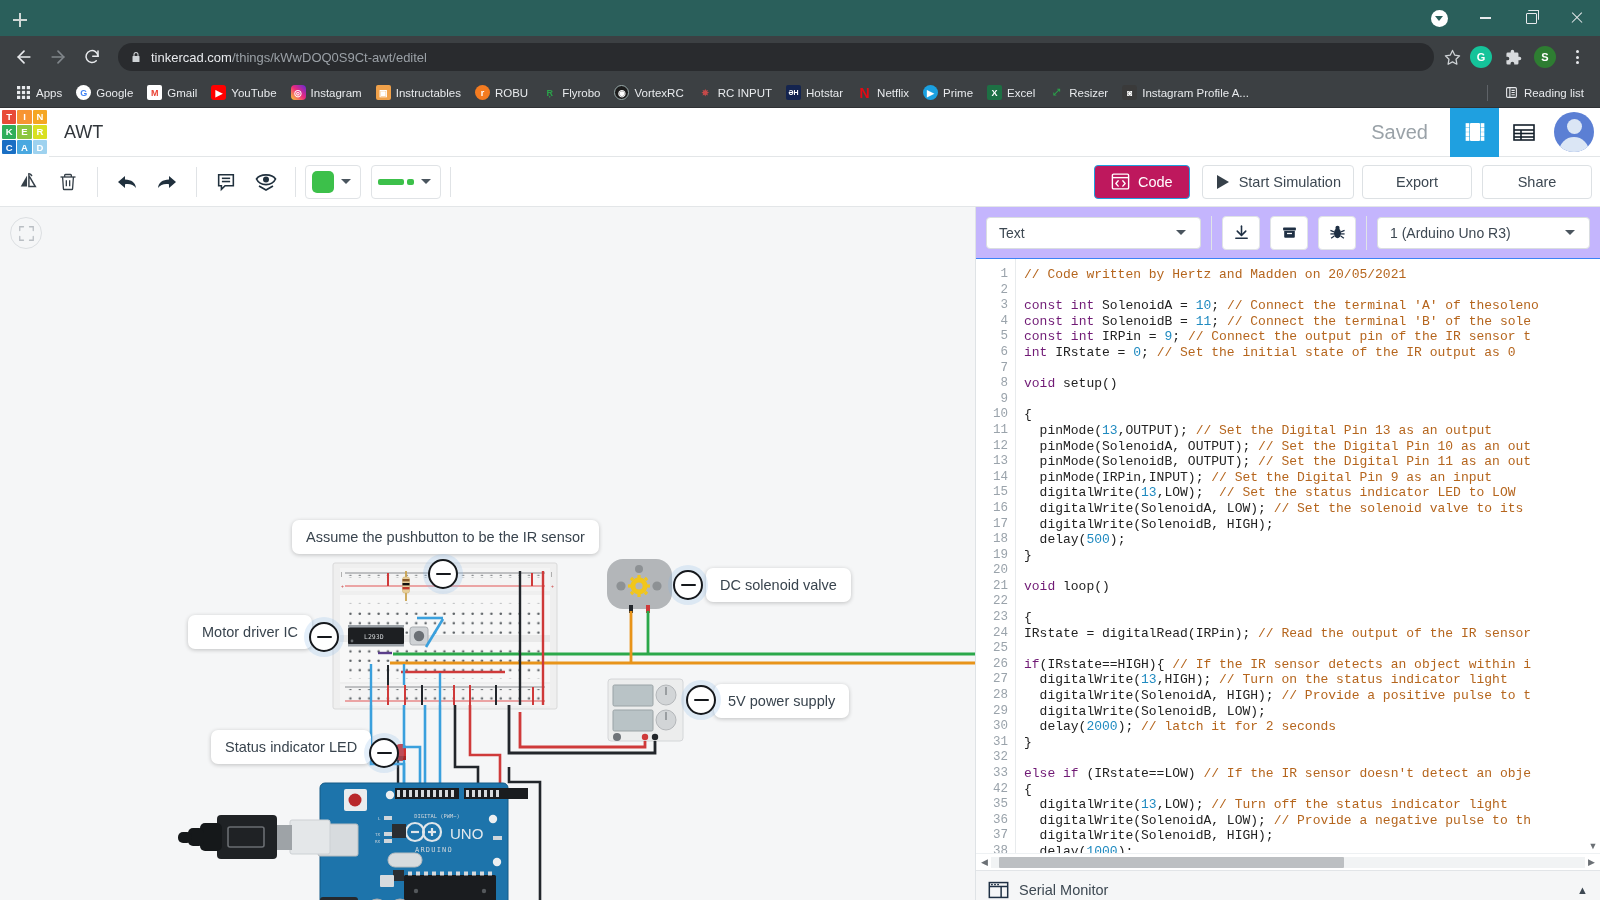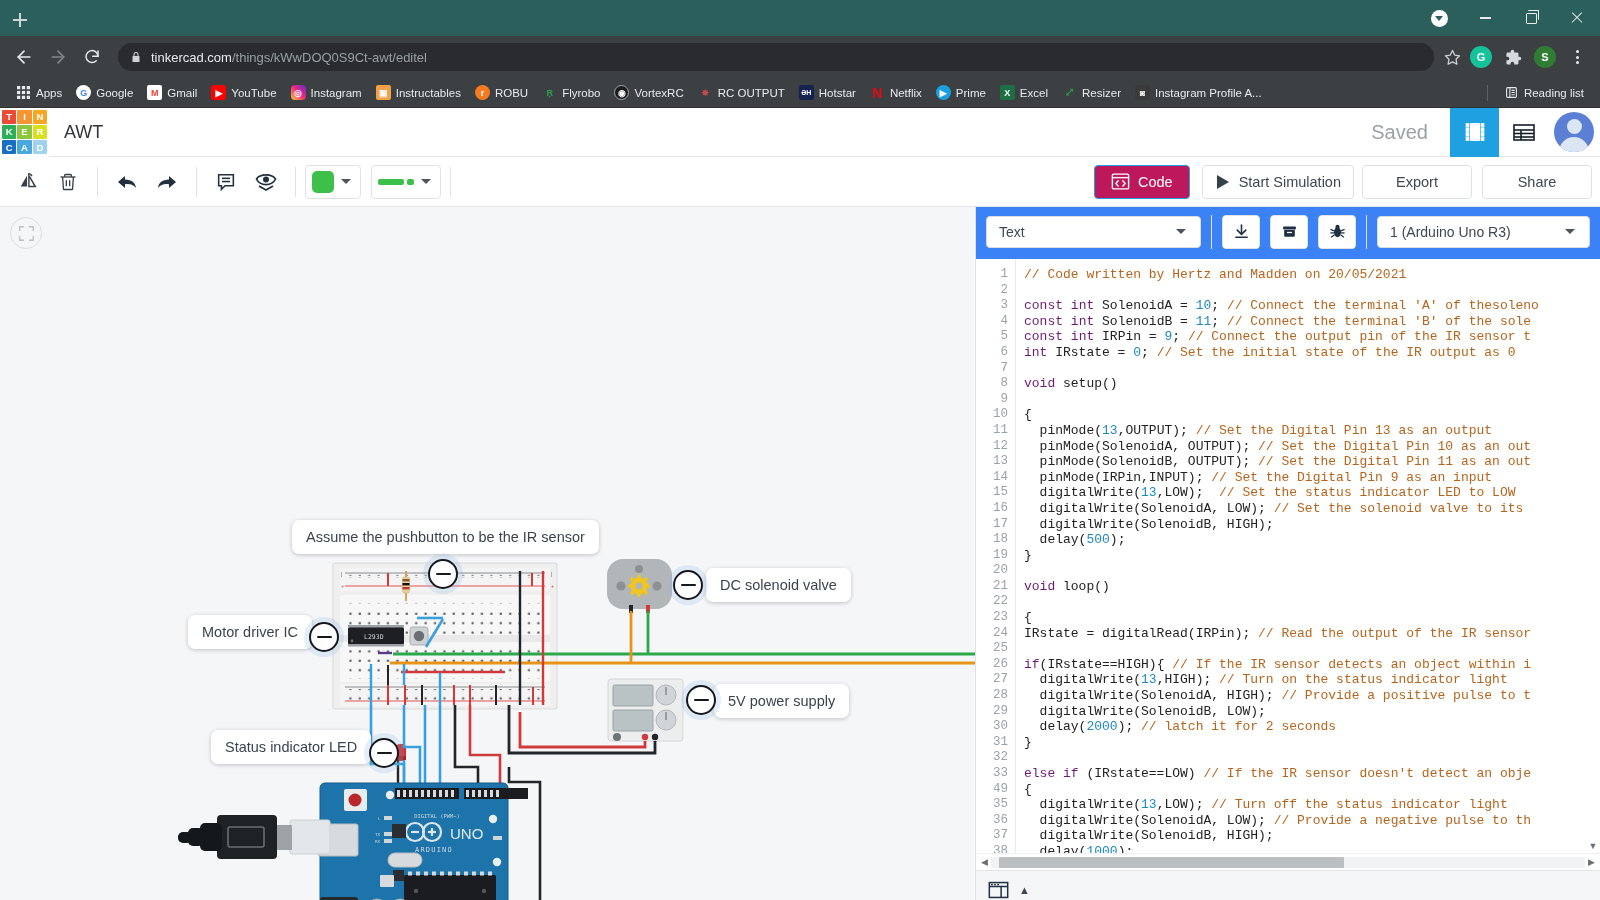--- a/index.html
+++ b/index.html
@@ -181,22 +181,22 @@
     position: absolute; width: 30px; height: 30px; border-radius: 50%;
     background: #fff; border: 2.4px solid #15181c; display: flex;
     align-items: center; justify-content: center; cursor: pointer;
     box-shadow: 0 0 0 5px rgba(130,180,230,0.22);
   }
   .minus-marker::after { content:""; width: 15px; height: 2.6px; background: #15181c; border-radius: 1px; }
 
   
   .code-panel { width: 625px; background: #fff; display: flex; flex-direction: column; border-left: 1px solid #dfe3e6; }
   .code-toolbar {
-    height: 52px; background: #3b82f6; display: flex; align-items: center;
-    padding: 0 10px; gap: 10px; border-bottom: 3px solid #3b82f6;
+    height: 52px; background: #c4b5fd; display: flex; align-items: center;
+    padding: 0 10px; gap: 10px; border-bottom: 1px solid #3b82f6;
   }
   .select-box {
     height: 32px; border: 1px solid #d9dde0; border-radius: 4px; background: #fff;
     display: flex; align-items: center; justify-content: space-between;
     padding: 0 9px 0 12px; font-size: 14px; color: #3d4852; cursor: pointer; gap: 10px;
   }
   .icon-btn-sq {
     width: 38px; height: 34px; border: 1px solid #dfe3e6; border-radius: 4px;
     background: #fff; display: flex; align-items: center; justify-content: center;
     cursor: pointer; color: #1f3044;
@@ -351,21 +351,21 @@
   <div class="bm">
     <span class="bm-ico" style="background:transparent;color:#2aa24a">Ŗ</span>
     <span>Flyrobo</span>
   </div>
   <div class="bm">
     <span class="bm-ico" style="background:#1c1c1c;border-radius:50%;border:1px solid #9aa">◉</span>
     <span>VortexRC</span>
   </div>
   <div class="bm">
     <span class="bm-ico" style="background:transparent;color:#c94a4a">✵</span>
-    <span>RC OUTPUT</span>
+    <span>RC INPUT</span>
   </div>
   <div class="bm">
     <span class="bm-ico" style="background:#14244f;border-radius:2px;font-size:7px">ƏH</span>
     <span>Hotstar</span>
   </div>
   <div class="bm">
     <span class="bm-ico" style="background:transparent;color:#e50914;font-size:14px">N</span>
     <span>Netflix</span>
   </div>
   <div class="bm">
@@ -888,21 +888,21 @@
           <div class="cl">24</div>
           <div class="cl">25</div>
           <div class="cl">26</div>
           <div class="cl">27</div>
           <div class="cl">28</div>
           <div class="cl">29</div>
           <div class="cl">30</div>
           <div class="cl">31</div>
           <div class="cl">32</div>
           <div class="cl">33</div>
-          <div class="cl">49</div>
+          <div class="cl">42</div>
           <div class="cl">35</div>
           <div class="cl">36</div>
           <div class="cl">37</div>
           <div class="cl">38</div>
         </div>
       <div class="code-area" id="codearea"><div class="cl"><span class="cm">// Code written by Hertz and Madden on 20/05/2021</span></div><div class="cl">&nbsp;</div><div class="cl"><span class="kw">const</span><span class="fn"> </span><span class="kw">int</span><span class="fn"> SolenoidA = </span><span class="num">10</span><span class="fn">; </span><span class="cm">// Connect the terminal 'A' of thesoleno</span></div><div class="cl"><span class="kw">const</span><span class="fn"> </span><span class="kw">int</span><span class="fn"> SolenoidB = </span><span class="num">11</span><span class="fn">; </span><span class="cm">// Connect the terminal 'B' of the sole</span></div><div class="cl"><span class="kw">const</span><span class="fn"> </span><span class="kw">int</span><span class="fn"> IRPin = </span><span class="num">9</span><span class="fn">; </span><span class="cm">// Connect the output pin of the IR sensor t</span></div><div class="cl"><span class="kw">int</span><span class="fn"> IRstate = </span><span class="num">0</span><span class="fn">; </span><span class="cm">// Set the initial state of the IR output as 0</span></div><div class="cl">&nbsp;</div><div class="cl"><span class="kw">void</span><span class="fn"> setup()</span></div><div class="cl">&nbsp;</div><div class="cl"><span class="fn">{</span></div><div class="cl"><span class="fn">  pinMode(</span><span class="num">13</span><span class="fn">,OUTPUT); </span><span class="cm">// Set the Digital Pin 13 as an output</span></div><div class="cl"><span class="fn">  pinMode(SolenoidA, OUTPUT); </span><span class="cm">// Set the Digital Pin 10 as an out</span></div><div class="cl"><span class="fn">  pinMode(SolenoidB, OUTPUT); </span><span class="cm">// Set the Digital Pin 11 as an out</span></div><div class="cl"><span class="fn">  pinMode(IRPin,INPUT); </span><span class="cm">// Set the Digital Pin 9 as an input</span></div><div class="cl"><span class="fn">  digitalWrite(</span><span class="num">13</span><span class="fn">,LOW);  </span><span class="cm">// Set the status indicator LED to LOW</span></div><div class="cl"><span class="fn">  digitalWrite(SolenoidA, LOW); </span><span class="cm">// Set the solenoid valve to its</span></div><div class="cl"><span class="fn">  digitalWrite(SolenoidB, HIGH);</span></div><div class="cl"><span class="fn">  delay(</span><span class="num">500</span><span class="fn">);</span></div><div class="cl"><span class="fn">}</span></div><div class="cl">&nbsp;</div><div class="cl"><span class="kw">void</span><span class="fn"> loop()</span></div><div class="cl">&nbsp;</div><div class="cl"><span class="fn">{</span></div><div class="cl"><span class="fn">IRstate = digitalRead(IRPin); </span><span class="cm">// Read the output of the IR sensor</span></div><div class="cl">&nbsp;</div><div class="cl"><span class="kw">if</span><span class="fn">(IRstate==HIGH){ </span><span class="cm">// If the IR sensor detects an object within i</span></div><div class="cl"><span class="fn">  digitalWrite(</span><span class="num">13</span><span class="fn">,HIGH); </span><span class="cm">// Turn on the status indicator light</span></div><div class="cl"><span class="fn">  digitalWrite(SolenoidA, HIGH); </span><span class="cm">// Provide a positive pulse to t</span></div><div class="cl"><span class="fn">  digitalWrite(SolenoidB, LOW);</span></div><div class="cl"><span class="fn">  delay(</span><span class="num">2000</span><span class="fn">); </span><span class="cm">// latch it for 2 seconds</span></div><div class="cl"><span class="fn">}</span></div><div class="cl">&nbsp;</div><div class="cl"><span class="kw">else if</span><span class="fn"> (IRstate==LOW) </span><span class="cm">// If the IR sensor doesn't detect an obje</span></div><div class="cl"><span class="fn">{</span></div><div class="cl"><span class="fn">  digitalWrite(</span><span class="num">13</span><span class="fn">,LOW); </span><span class="cm">// Turn off the status indicator light</span></div><div class="cl"><span class="fn">  digitalWrite(SolenoidA, LOW); </span><span class="cm">// Provide a negative pulse to th</span></div><div class="cl"><span class="fn">  digitalWrite(SolenoidB, HIGH);</span></div><div class="cl"><span class="fn">  delay(</span><span class="num">1000</span><span class="fn">);</span></div></div>
       <div class="vscroll">
         <span class="vs-arrow">▼</span>
       </div>
     </div>
@@ -919,16 +919,17 @@
       <span style="display:flex">
         <svg width="21" height="18" viewBox="0 0 24 20" fill="none" stroke="#1f3044" stroke-width="1.7">
             <rect x="1.5" y="1.5" width="21" height="17"></rect>
             <line x1="1.5" y1="6" x2="22.5" y2="6"></line>
             <line x1="15" y1="6" x2="15" y2="18.5"></line>
             <rect x="3.5" y="3" width="2" height="1.6" fill="#1f3044" stroke="none"></rect>
             <rect x="7" y="3" width="2" height="1.6" fill="#1f3044" stroke="none"></rect>
             <rect x="10.5" y="3" width="2" height="1.6" fill="#1f3044" stroke="none"></rect>
           </svg>
       </span>
+      <span class="serial-label">Serial Monitor</span>
       <span style="color:#3d4852;font-size:11px">▲</span>
     </div>
   </div>
 </div>
 
 </body></html>

